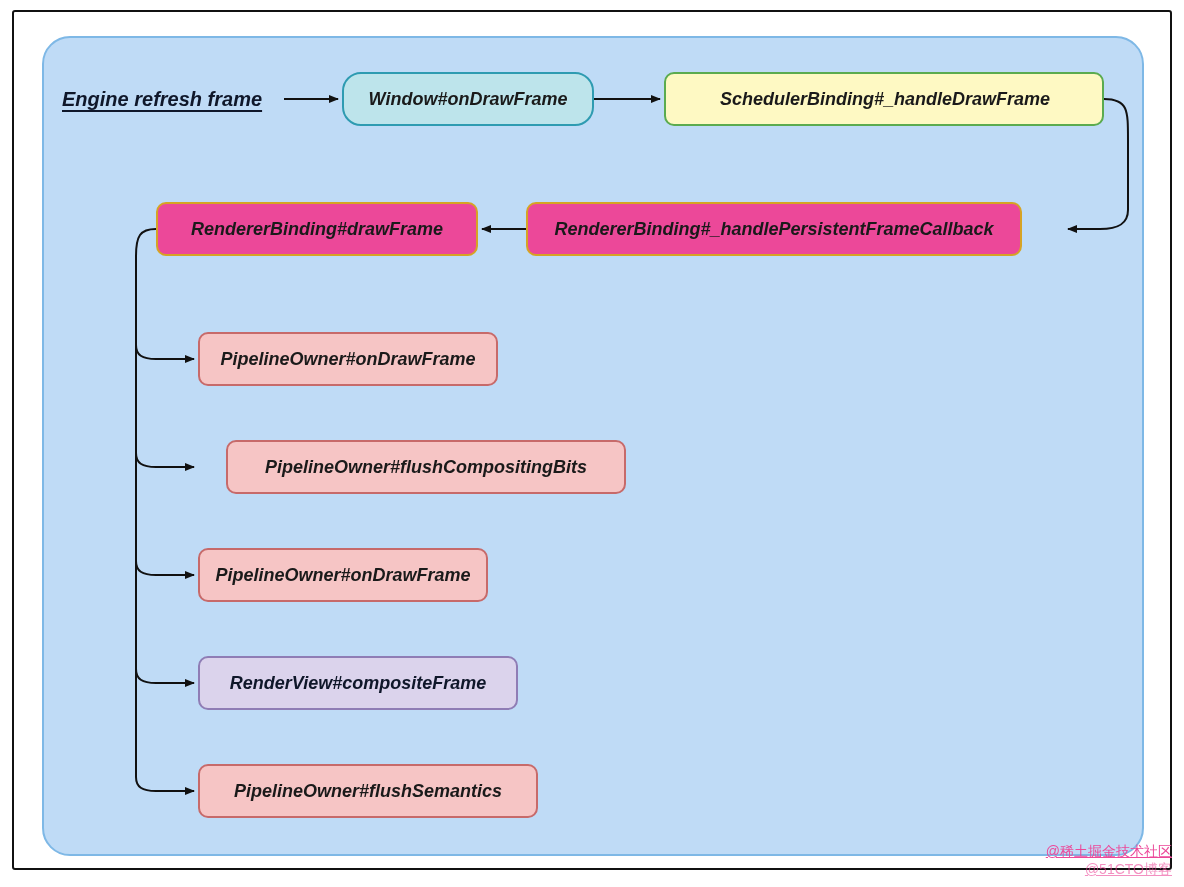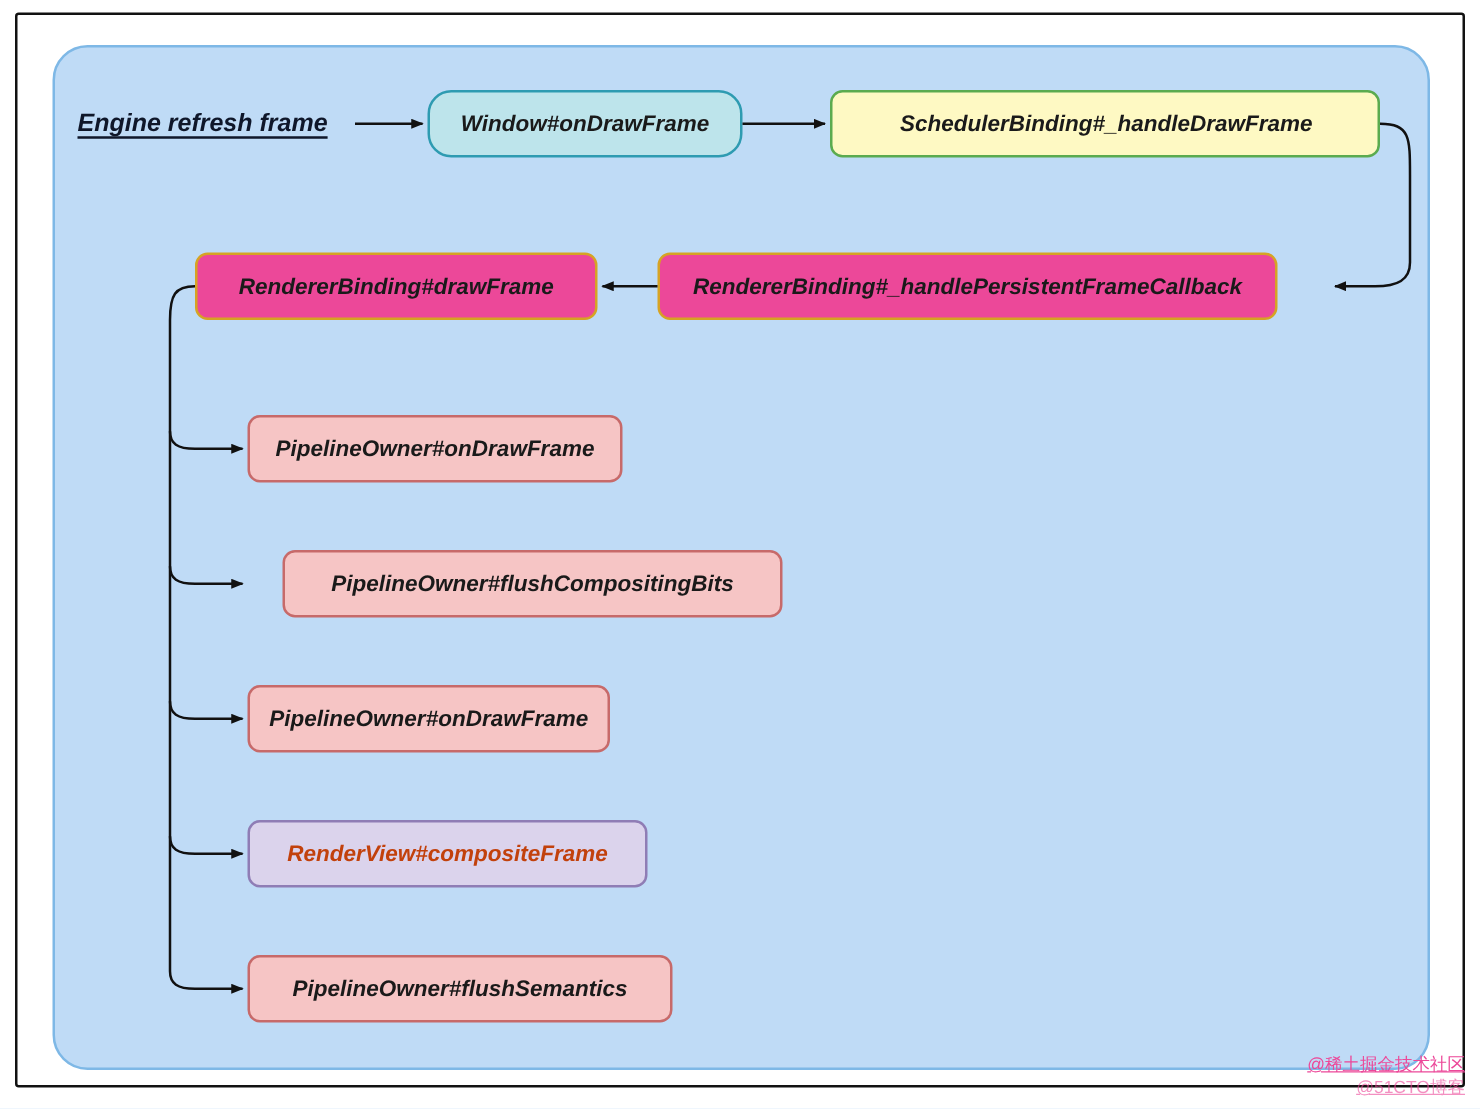--- a/index.html
+++ b/index.html
@@ -50,21 +50,21 @@
     font-size: 20px;
     font-style: italic;
     font-weight: 700;
     text-decoration: underline;
     text-underline-offset: 4px;
   }
   .teal   { background: #bde4eb; border: 2px solid #2e9bb1; color: #1a1a1a; }
   .green  { background: #fef9c3; border: 2px solid #5bab4f; color: #1a1a1a; padding-left: 20px; }
   .yellow { background: #ec4899; border: 2px solid #d6a324; color: #1a1a1a; }
   .pink   { background: #f6c5c5; border: 2px solid #c76a6a; color: #1a1a1a; }
-  .purple { background: #dbd3ec; border: 2px solid #8f7db5; color: #c2410c; }
+  .purple { background: #dbd3ec; border: 2px solid #8f7db5; color: #0f172a; }
 
   svg.arrows {
     position: absolute;
     left: 0; top: 0;
     width: 1184px; height: 887px;
     pointer-events: none;
   }
   .watermark {
     position: absolute;
     right: 12px;

